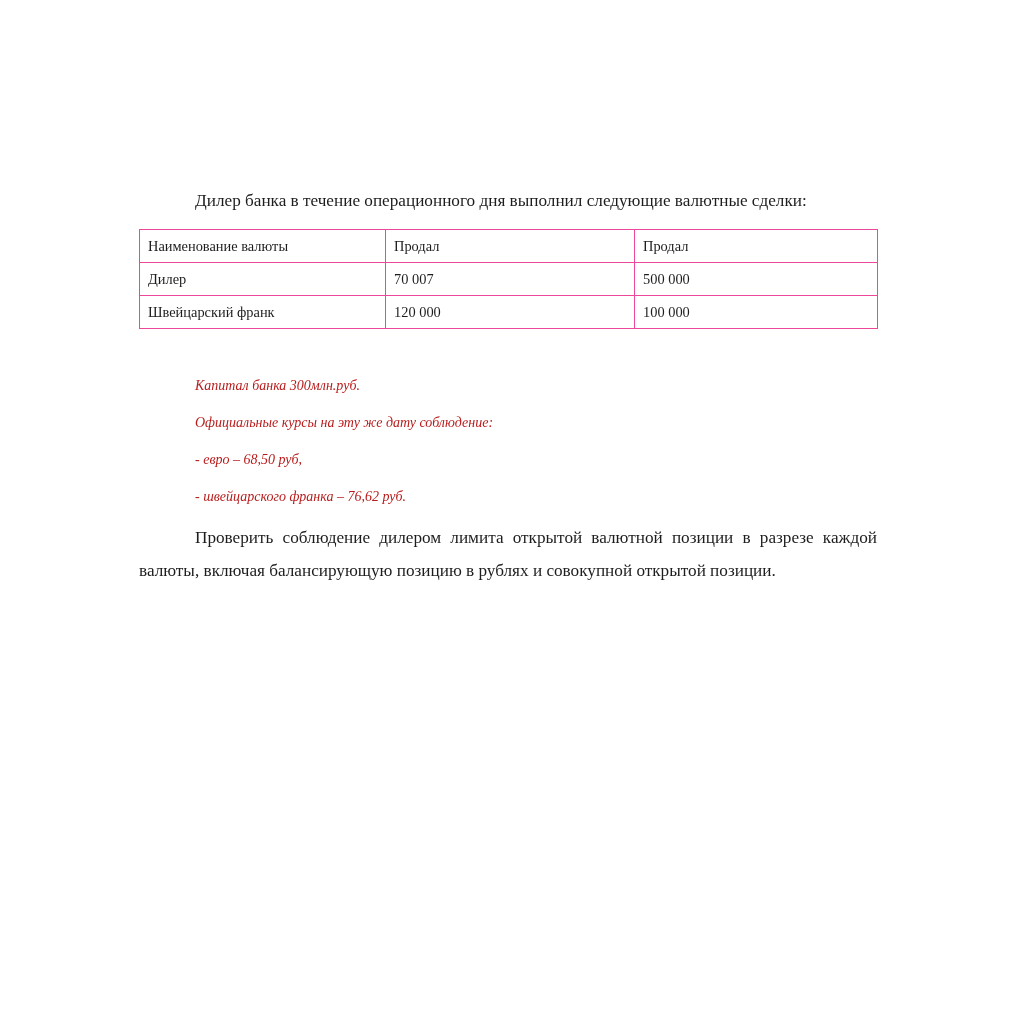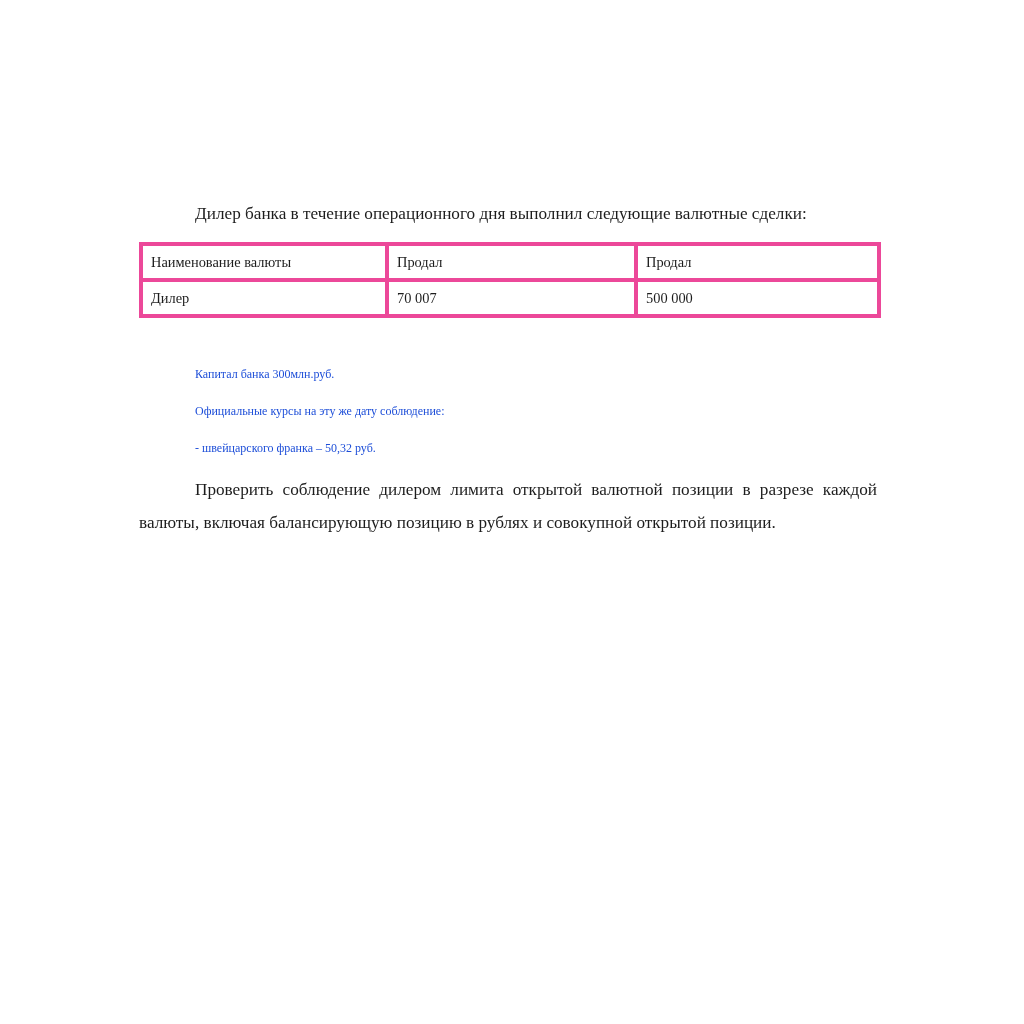--- a/index.html
+++ b/index.html
@@ -12,21 +12,21 @@
     width: 1024px;
     height: 1024px;
     background: #ffffff;
     overflow: hidden;
     font-family: "Liberation Serif", "DejaVu Serif", serif;
     color: #1a1a1a;
   }
   .content {
     position: absolute;
     left: 139px;
-    top: 197px;
+    top: 184px;
     width: 738px;
   }
   p.body-par {
     margin: 0;
     font-size: 17.2px;
     line-height: 33px;
     text-align: justify;
     text-indent: 56px;
     color: #1d1d1d;
     -webkit-font-smoothing: antialiased;
@@ -35,44 +35,45 @@
     text-align-last: left;
   }
   .spacer-before-table { height: 12px; }
   table.deals {
     border-collapse: collapse;
     width: 738px;
     table-layout: fixed;
     margin: 0;
   }
   table.deals td {
-    border: 4px solid #ec4899;
+    border: 1px solid #ec4899;
     height: 32px;
     padding: 0 0 0 8px;
     font-size: 14.4px;
     line-height: 18px;
     vertical-align: middle;
     color: #1d1d1d;
     white-space: nowrap;
     overflow: hidden;
   }
   col.c-name { width: 246px; }
   col.c-buy  { width: 249px; }
   col.c-sell { width: 243px; }
 
   .after-table { height: 38px; }
   .indented-block { margin: 0; }
   .indented-line {
     margin: 0;
     padding-left: 56px;
-    font-size: 12px;
+    font-size: 14px;
     line-height: 37px;
     text-align: left;
-    color: #1d4ed8;
+    color: #b91c1c;
     white-space: nowrap;
+    font-style: italic;
   }
   .gap-before-final { height: 6px; }
 </style>
 </head>
 <body>
 
 <div class="page">
   <div class="content">
 
     <p class="body-par last-line-left">Дилер банка в течение операционного дня выполнил следующие валютные сделки:</p>
@@ -89,29 +90,35 @@
         <tr>
           <td>Наименование валюты</td>
           <td>Продал</td>
           <td>Продал</td>
         </tr>
         <tr>
           <td>Дилер</td>
           <td>70 007</td>
           <td>500 000</td>
         </tr>
+        <tr>
+          <td>Швейцарский франк</td>
+          <td>120 000</td>
+          <td>100 000</td>
+        </tr>
       </tbody>
     </table>
 
     <div class="after-table"></div>
 
     <div class="indented-block">
       <p class="indented-line">Капитал банка 300млн.руб.</p>
       <p class="indented-line">Официальные курсы на эту же дату соблюдение:</p>
-      <p class="indented-line">- швейцарского франка – 50,32 руб.</p>
+      <p class="indented-line">- евро – 68,50 руб,</p>
+      <p class="indented-line">- швейцарского франка – 76,62 руб.</p>
     </div>
 
     <div class="gap-before-final"></div>
 
     <p class="body-par last-line-left">Проверить соблюдение дилером лимита открытой валютной позиции в разрезе каждой валюты, включая балансирующую позицию в рублях и совокупной открытой позиции.</p>
 
   </div>
 </div>
 
 </body></html>

